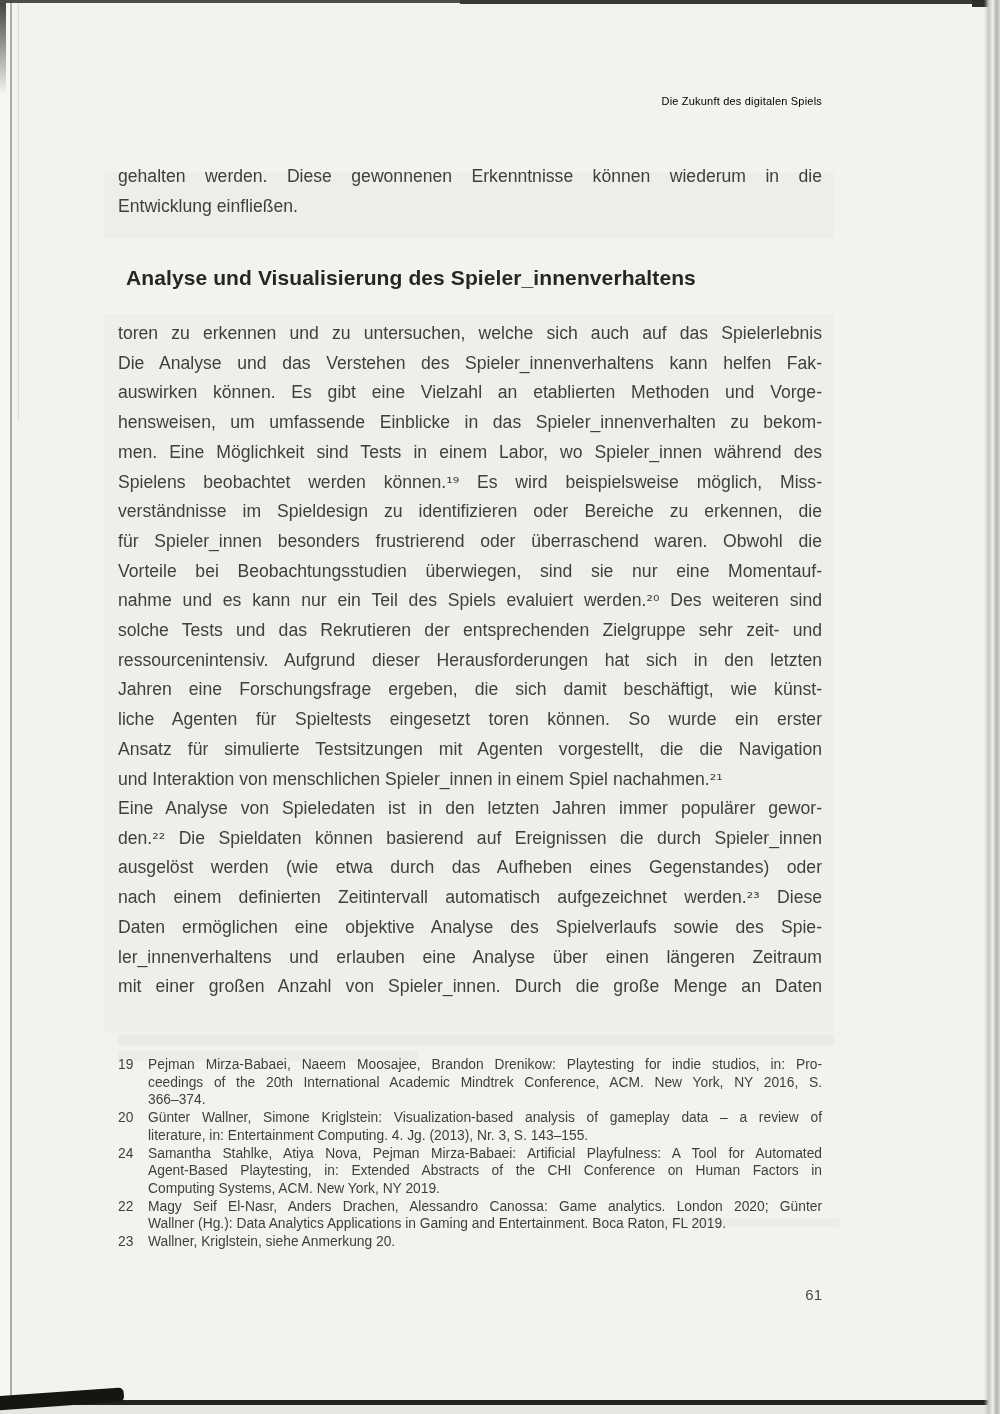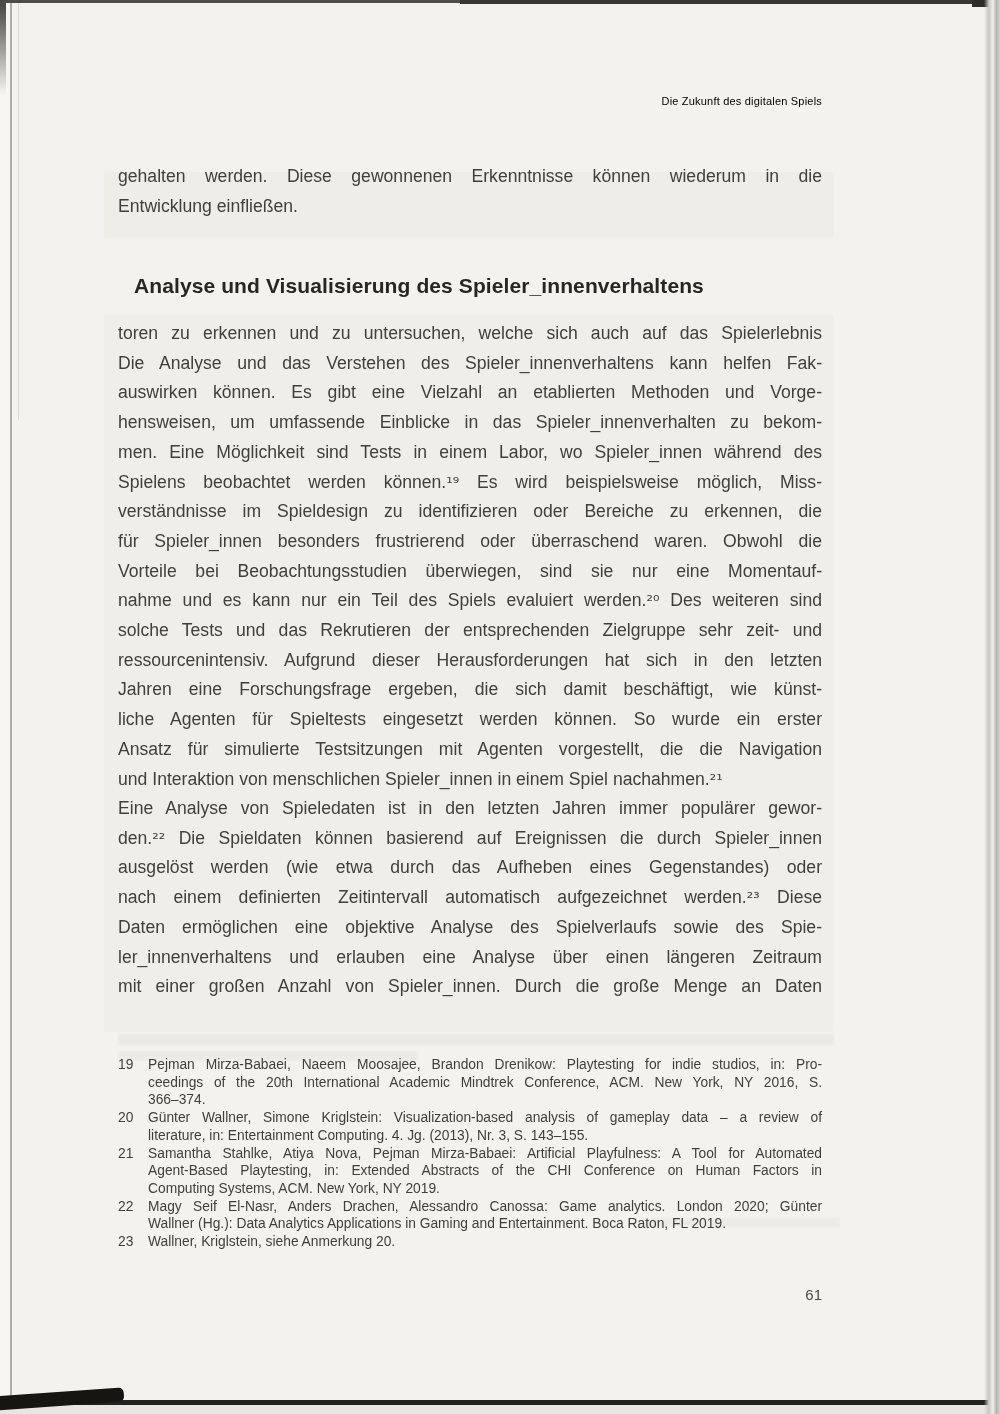--- a/index.html
+++ b/index.html
@@ -13,21 +13,21 @@
   .running-head{
     position:absolute;top:95px;right:178px;
     font-size:11px;color:#000000;letter-spacing:.2px;
   }
   .para{
     position:absolute;left:118px;width:704px;
     font-size:17.6px;line-height:29.7px;color:#403f3d;
   }
   #intro-para{top:162px;}
   .heading{
-    position:absolute;top:257px;left:118px;width:770px;margin:16px;
+    position:absolute;top:257px;left:118px;width:770px;margin:8px;
     font-size:21px;line-height:26px;font-weight:700;color:#272624;letter-spacing:.1px;
   }
   #body-para-a{top:319px;}
   #body-para-b{top:794px;}
   .line{text-align:justify;text-align-last:justify;-moz-text-align-last:justify;}
   .line-end{text-align-last:left;-moz-text-align-last:left;}
   .sup-run{font-family:"DejaVu Sans",sans-serif;font-size:.92em;}
   .footnotes{
     position:absolute;top:1056px;left:118px;width:704px;
     font-size:13.8px;line-height:17.7px;color:#403f3d;
@@ -87,21 +87,21 @@
     <div class="line">hensweisen, um umfassende Einblicke in das Spieler_innenverhalten zu bekom-</div>
     <div class="line">men. Eine Möglichkeit sind Tests in einem Labor, wo Spieler_innen während des</div>
     <div class="line">Spielens beobachtet werden können.<span class="sup-run">¹⁹</span> Es wird beispielsweise möglich, Miss-</div>
     <div class="line">verständnisse im Spieldesign zu identifizieren oder Bereiche zu erkennen, die</div>
     <div class="line">für Spieler_innen besonders frustrierend oder überraschend waren. Obwohl die</div>
     <div class="line">Vorteile bei Beobachtungsstudien überwiegen, sind sie nur eine Momentauf-</div>
     <div class="line">nahme und es kann nur ein Teil des Spiels evaluiert werden.<span class="sup-run">²⁰</span> Des weiteren sind</div>
     <div class="line">solche Tests und das Rekrutieren der entsprechenden Zielgruppe sehr zeit- und</div>
     <div class="line">ressourcenintensiv. Aufgrund dieser Herausforderungen hat sich in den letzten</div>
     <div class="line">Jahren eine Forschungsfrage ergeben, die sich damit beschäftigt, wie künst-</div>
-    <div class="line">liche Agenten für Spieltests eingesetzt werden können. So wurde ein erster</div>
+    <div class="line">liche Agenten für Spieltests eingesetzt toren können. So wurde ein erster</div>
     <div class="line">Ansatz für simulierte Testsitzungen mit Agenten vorgestellt, die die Navigation</div>
     <div class="line line-end">und Interaktion von menschlichen Spieler_innen in einem Spiel nachahmen.<span class="sup-run">²¹</span></div>
   </div>
 <div class="para" id="body-para-b">
     <div class="line">Eine Analyse von Spieledaten ist in den letzten Jahren immer populärer gewor-</div>
     <div class="line">den.<span class="sup-run">²²</span> Die Spieldaten können basierend auf Ereignissen die durch Spieler_innen</div>
     <div class="line">ausgelöst werden (wie etwa durch das Aufheben eines Gegenstandes) oder</div>
     <div class="line">nach einem definierten Zeitintervall automatisch aufgezeichnet werden.<span class="sup-run">²³</span> Diese</div>
     <div class="line">Daten ermöglichen eine objektive Analyse des Spielverlaufs sowie des Spie-</div>
     <div class="line">ler_innenverhaltens und erlauben eine Analyse über einen längeren Zeitraum</div>
@@ -118,21 +118,21 @@
       </div>
     </div>
     <div class="footnote">
       <span class="fn-num">20</span>
       <div class="fn-body">
         <div class="line">Günter Wallner, Simone Kriglstein: Visualization-based analysis of gameplay data – a review of</div>
         <div class="line line-end">literature, in: Entertainment Computing. 4. Jg. (2013), Nr. 3, S. 143–155.</div>
       </div>
     </div>
     <div class="footnote">
-      <span class="fn-num">21</span>
+      <span class="fn-num">24</span>
       <div class="fn-body">
         <div class="line">Samantha Stahlke, Atiya Nova, Pejman Mirza-Babaei: Artificial Playfulness: A Tool for Automated</div>
         <div class="line">Agent-Based Playtesting, in: Extended Abstracts of the CHI Conference on Human Factors in</div>
         <div class="line line-end">Computing Systems, ACM. New York, NY 2019.</div>
       </div>
     </div>
     <div class="footnote">
       <span class="fn-num">22</span>
       <div class="fn-body">
         <div class="line">Magy Seif El-Nasr, Anders Drachen, Alessandro Canossa: Game analytics. London 2020; Günter</div>

